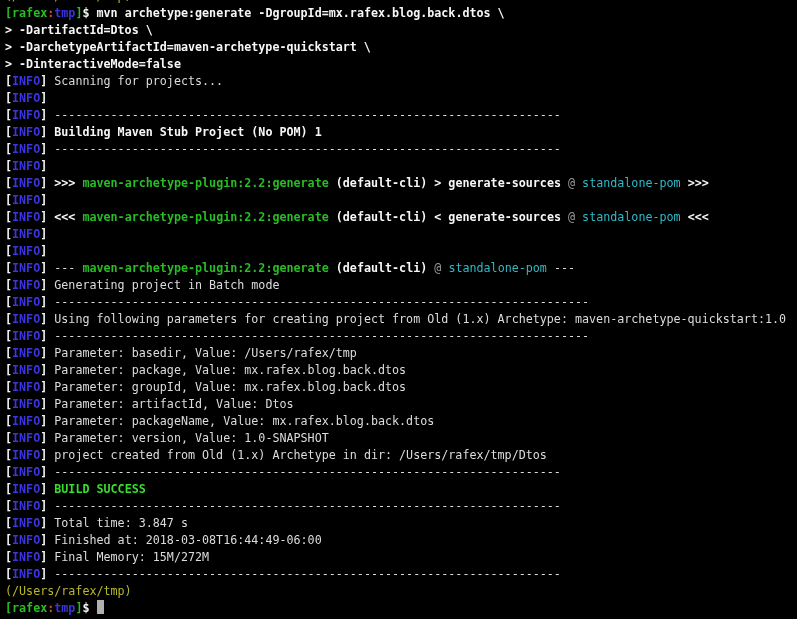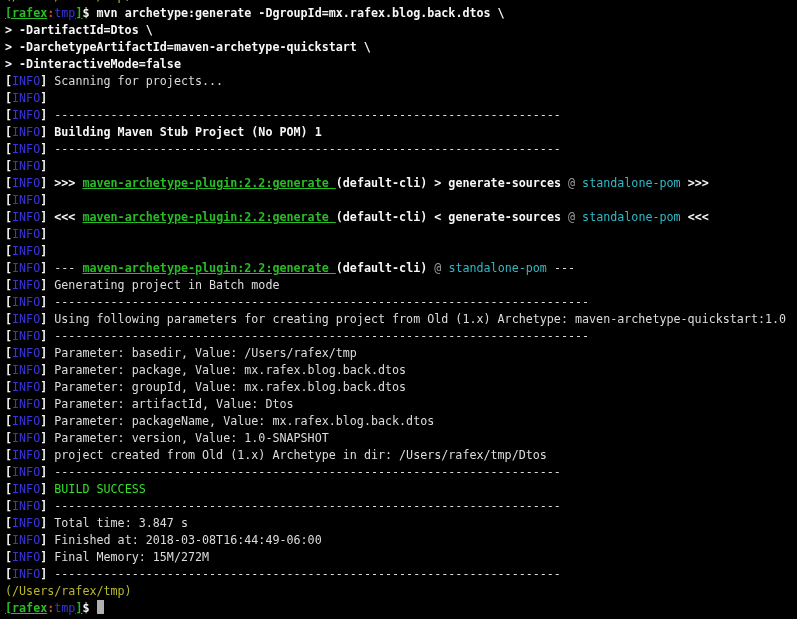--- a/index.html
+++ b/index.html
@@ -18,24 +18,24 @@
     line-height: 17px;
     white-space: pre;
     padding-left: 5px;
     color: #dcdcdc;
   }
   .line { height: 17px; }
   .line.partial { margin-top: -12px; }
   
   .w   { color: #dcdcdc; margin-top: 14px; }
   .b   { color: #f7f7f7; font-weight: bold; }
-  .g   { color: #28bd24; font-weight: bold; text-decoration: underline; }
-  .gb  { color: #36df2c; font-weight: normal; }
+  .g   { color: #28bd24; font-weight: bold; }
+  .gb  { color: #36df2c; font-weight: bold; }
   .c   { color: #2fb9c7; font-weight: normal; }
-  .bl  { color: #3a35e0; font-weight: normal; }
+  .bl  { color: #3a35e0; font-weight: bold; }
   .r   { color: #d8472f; font-weight: bold; }
   .y   { color: #b8b827; font-weight: normal; }
   .dim { color: #9b9b9b; }
   .cursor {
     display: inline-block;
     width: 7px;
     height: 14px;
     background: #b0b0b0;
     vertical-align: -2px;
   }

